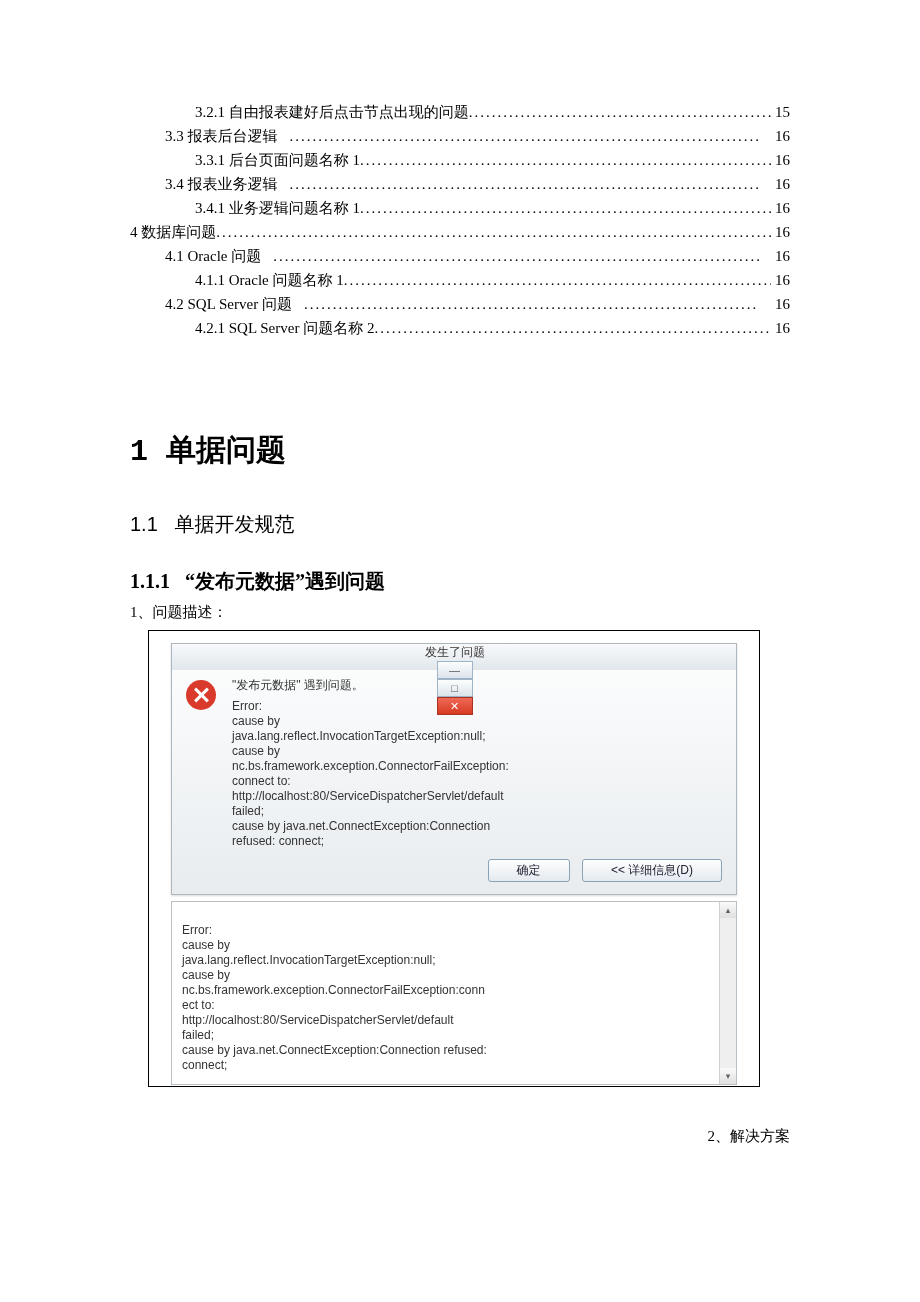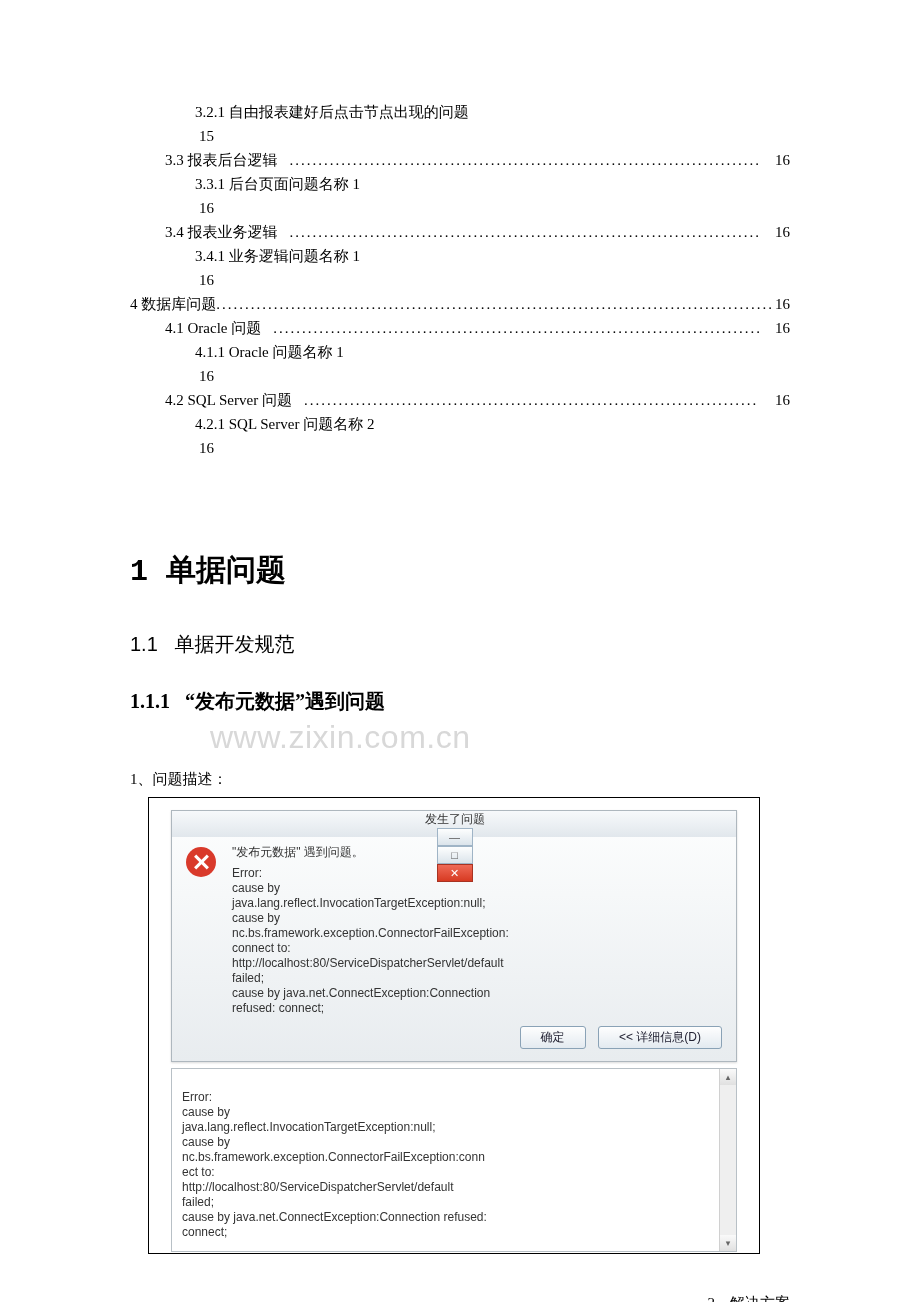--- a/index.html
+++ b/index.html
@@ -33,21 +33,21 @@
     left: 0;
     letter-spacing: 2px;
     color: #000;
   }
   .toc-page {
     flex: 0 0 auto;
     padding-left: 4px;
   }
   .indent-1 { padding-left: 0px; }
   .indent-2 { padding-left: 35px; gap: 12px; }
-  .indent-3 { padding-left: 65px; flex-direction: column; }
+  .indent-3 { padding-left: 65px; }
 
   .h1 {
     font-size: 30px;
     font-weight: bold;
     margin-top: 90px;
     margin-bottom: 40px;
     font-family: Liberation Mono, monospace;
   }
   .h2 {
     font-size: 20px;
@@ -163,21 +163,21 @@
   .dlg-btns {
     padding: 0 14px 12px 0;
     text-align:right;
   }
   .dlg-btn {
     display:inline-block;
     border:1px solid #8aa2b6;
     border-radius:3px;
     background:linear-gradient(#fefefe,#e3eaf0);
     font-size:12px;
-    padding:2px 20px;
+    padding:2px 28px;
     color:#223;
     margin-left:8px;
     font-family:"Microsoft YaHei",Tahoma,sans-serif;
   }
   .detail-pane {
     margin: 0 22px 12px 22px;
     border:1px solid #b8c0c6;
     background:#fff;
     height:170px;
     padding:6px 10px;
@@ -264,21 +264,20 @@
 
   <div class="h1">1 单据问题</div>
 
   <div class="h2">
     <span class="num">1.1</span>&nbsp;&nbsp;&nbsp;<span>单据开发规范</span>
   </div>
 
   <div class="h3">
     <span class="num">1.1.1</span>&nbsp;&nbsp;&nbsp;<span>“发布元数据”遇到问题</span>
   </div>
-  <div class="watermark">www.zixin.com.cn</div>
 
   <div class="body-text">1、问题描述：</div>
 
   <div class="figure-box">
     <div class="dlg-window">
       <div class="dlg-titlebar">
         <span class="app-ico"></span>
         <span>发生了问题</span>
         <span class="spacer"></span>
         <span class="winbtn">—</span>

